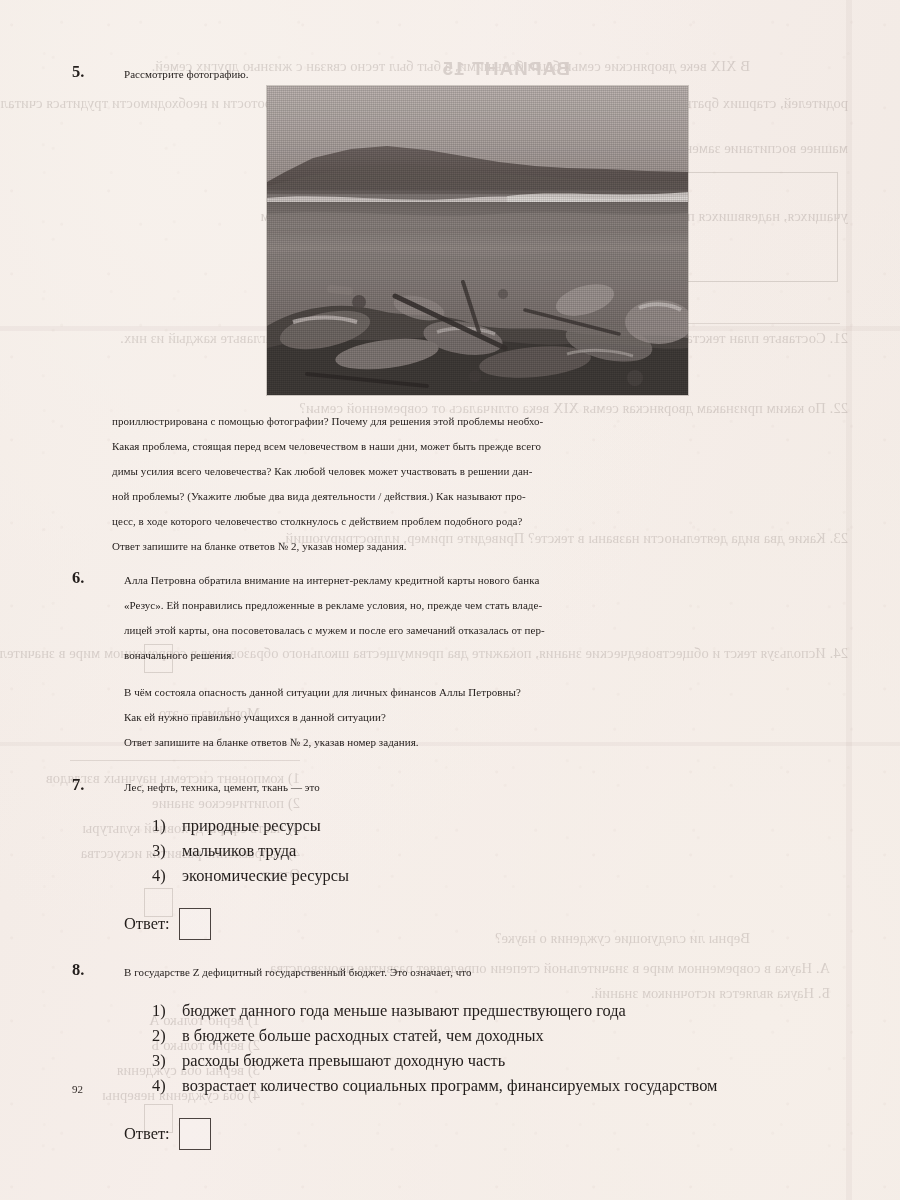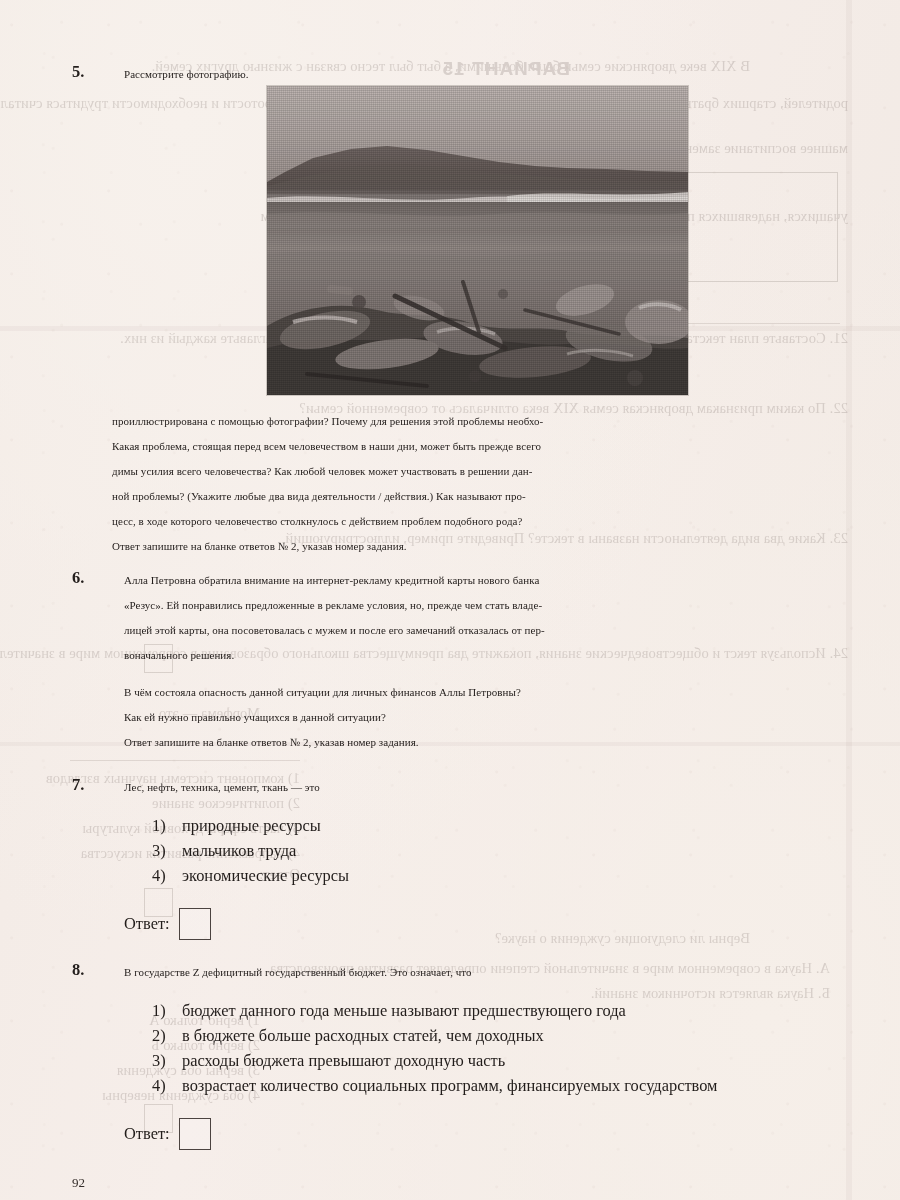--- a/index.html
+++ b/index.html
@@ -165,22 +165,22 @@
     inset: 0;
     pointer-events: none;
     background: linear-gradient(180deg, rgba(160,140,135,.22), rgba(110,95,92,.10));
     mix-blend-mode: multiply;
   }
 
   
   #page-number {
     position: absolute;
     left: 72px;
-    top: 1175px;
-    font-size: 13px;
+    top: 1083px;
+    font-size: 11px;
     color: #332c29;
   }
 
   
   .streak {
     position: absolute;
     pointer-events: none;
     background: rgba(120,100,95,.055);
   }
 </style>

